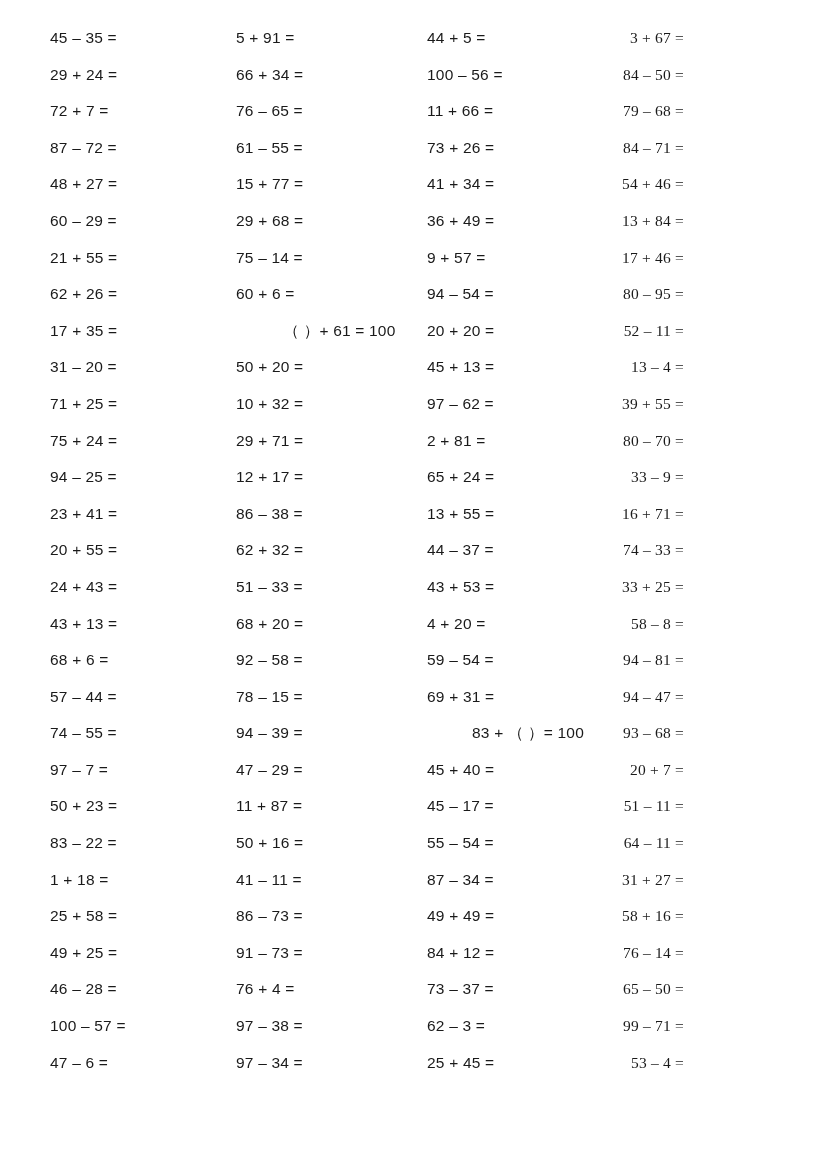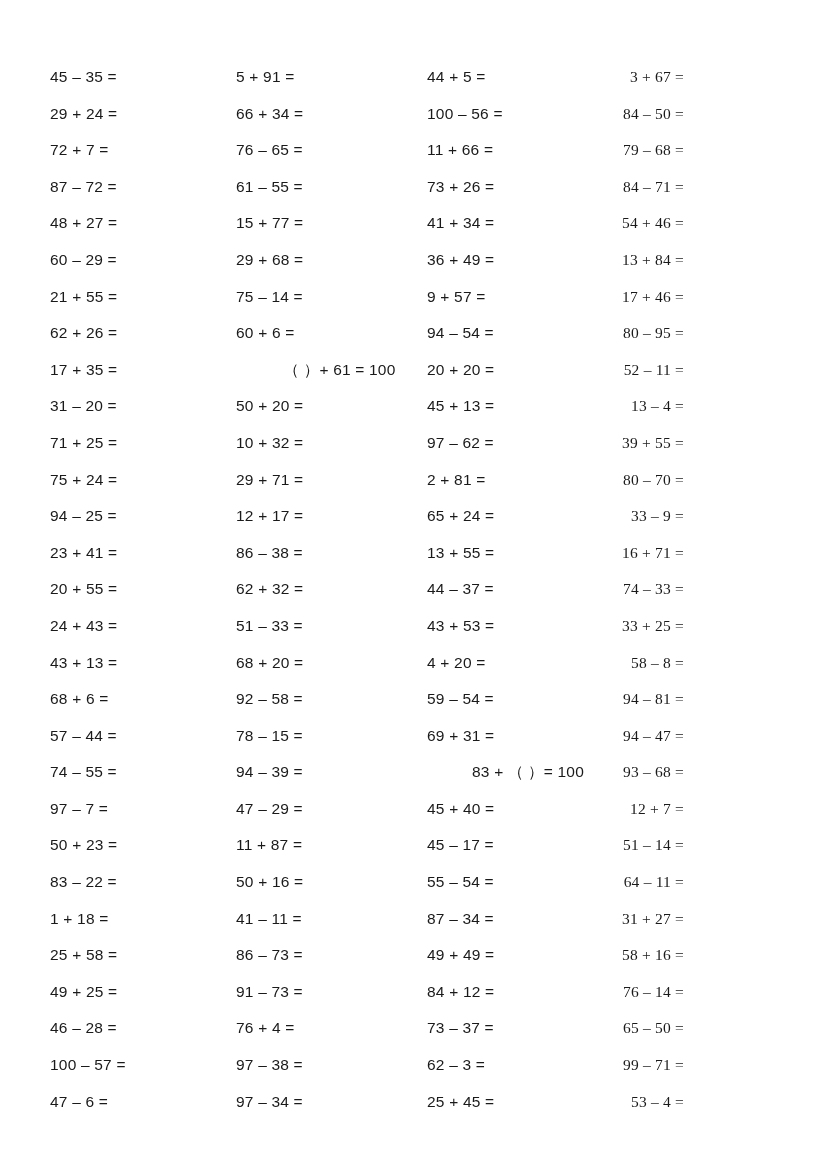--- a/index.html
+++ b/index.html
@@ -15,21 +15,21 @@
     font-family:"Liberation Sans", sans-serif;
     color:#1a1a1a;
     overflow:hidden;
   }
 
   #worksheet {
     position:relative;
     width:720px;
     height:1169px;
     background:#ffffff;
-    padding-top:59px;
+    padding-top:20px;
   }
 
   .problem-grid {
     display:grid;
     grid-template-columns:186px 191px 186px 71px;
     
     padding-left:50px;
     row-gap:0;
   }
 
@@ -81,22 +81,22 @@
       <div class="problem-row"><div class="cell col-1">71 + 25 =</div><div class="cell col-2">10 + 32 =</div><div class="cell col-3">97 – 62 =</div><div class="cell col-4">39 + 55 =</div></div>
       <div class="problem-row"><div class="cell col-1">75 + 24 =</div><div class="cell col-2">29 + 71 =</div><div class="cell col-3">2 + 81 =</div><div class="cell col-4">80 – 70 =</div></div>
       <div class="problem-row"><div class="cell col-1">94 – 25 =</div><div class="cell col-2">12 + 17 =</div><div class="cell col-3">65 + 24 =</div><div class="cell col-4">33 – 9 =</div></div>
       <div class="problem-row"><div class="cell col-1">23 + 41 =</div><div class="cell col-2">86 – 38 =</div><div class="cell col-3">13 + 55 =</div><div class="cell col-4">16 + 71 =</div></div>
       <div class="problem-row"><div class="cell col-1">20 + 55 =</div><div class="cell col-2">62 + 32 =</div><div class="cell col-3">44 – 37 =</div><div class="cell col-4">74 – 33 =</div></div>
       <div class="problem-row"><div class="cell col-1">24 + 43 =</div><div class="cell col-2">51 – 33 =</div><div class="cell col-3">43 + 53 =</div><div class="cell col-4">33 + 25 =</div></div>
       <div class="problem-row"><div class="cell col-1">43 + 13 =</div><div class="cell col-2">68 + 20 =</div><div class="cell col-3">4 + 20 =</div><div class="cell col-4">58 – 8 =</div></div>
       <div class="problem-row"><div class="cell col-1">68 + 6 =</div><div class="cell col-2">92 – 58 =</div><div class="cell col-3">59 – 54 =</div><div class="cell col-4">94 – 81 =</div></div>
       <div class="problem-row"><div class="cell col-1">57 – 44 =</div><div class="cell col-2">78 – 15 =</div><div class="cell col-3">69 + 31 =</div><div class="cell col-4">94 – 47 =</div></div>
       <div class="problem-row"><div class="cell col-1">74 – 55 =</div><div class="cell col-2">94 – 39 =</div><div class="cell col-3 blank-problem">83 + （ ）= 100</div><div class="cell col-4">93 – 68 =</div></div>
-      <div class="problem-row"><div class="cell col-1">97 – 7 =</div><div class="cell col-2">47 – 29 =</div><div class="cell col-3">45 + 40 =</div><div class="cell col-4">12 + 7 =</div></div>
-      <div class="problem-row"><div class="cell col-1">50 + 23 =</div><div class="cell col-2">11 + 87 =</div><div class="cell col-3">45 – 17 =</div><div class="cell col-4">51 – 14 =</div></div>
+      <div class="problem-row"><div class="cell col-1">97 – 7 =</div><div class="cell col-2">47 – 29 =</div><div class="cell col-3">45 + 40 =</div><div class="cell col-4">20 + 7 =</div></div>
+      <div class="problem-row"><div class="cell col-1">50 + 23 =</div><div class="cell col-2">11 + 87 =</div><div class="cell col-3">45 – 17 =</div><div class="cell col-4">51 – 11 =</div></div>
       <div class="problem-row"><div class="cell col-1">83 – 22 =</div><div class="cell col-2">50 + 16 =</div><div class="cell col-3">55 – 54 =</div><div class="cell col-4">64 – 11 =</div></div>
       <div class="problem-row"><div class="cell col-1">1 + 18 =</div><div class="cell col-2">41 – 11 =</div><div class="cell col-3">87 – 34 =</div><div class="cell col-4">31 + 27 =</div></div>
       <div class="problem-row"><div class="cell col-1">25 + 58 =</div><div class="cell col-2">86 – 73 =</div><div class="cell col-3">49 + 49 =</div><div class="cell col-4">58 + 16 =</div></div>
       <div class="problem-row"><div class="cell col-1">49 + 25 =</div><div class="cell col-2">91 – 73 =</div><div class="cell col-3">84 + 12 =</div><div class="cell col-4">76 – 14 =</div></div>
       <div class="problem-row"><div class="cell col-1">46 – 28 =</div><div class="cell col-2">76 + 4 =</div><div class="cell col-3">73 – 37 =</div><div class="cell col-4">65 – 50 =</div></div>
       <div class="problem-row"><div class="cell col-1">100 – 57 =</div><div class="cell col-2">97 – 38 =</div><div class="cell col-3">62 – 3 =</div><div class="cell col-4">99 – 71 =</div></div>
       <div class="problem-row"><div class="cell col-1">47 – 6 =</div><div class="cell col-2">97 – 34 =</div><div class="cell col-3">25 + 45 =</div><div class="cell col-4">53 – 4 =</div></div>
     </div>
 </div>
 

